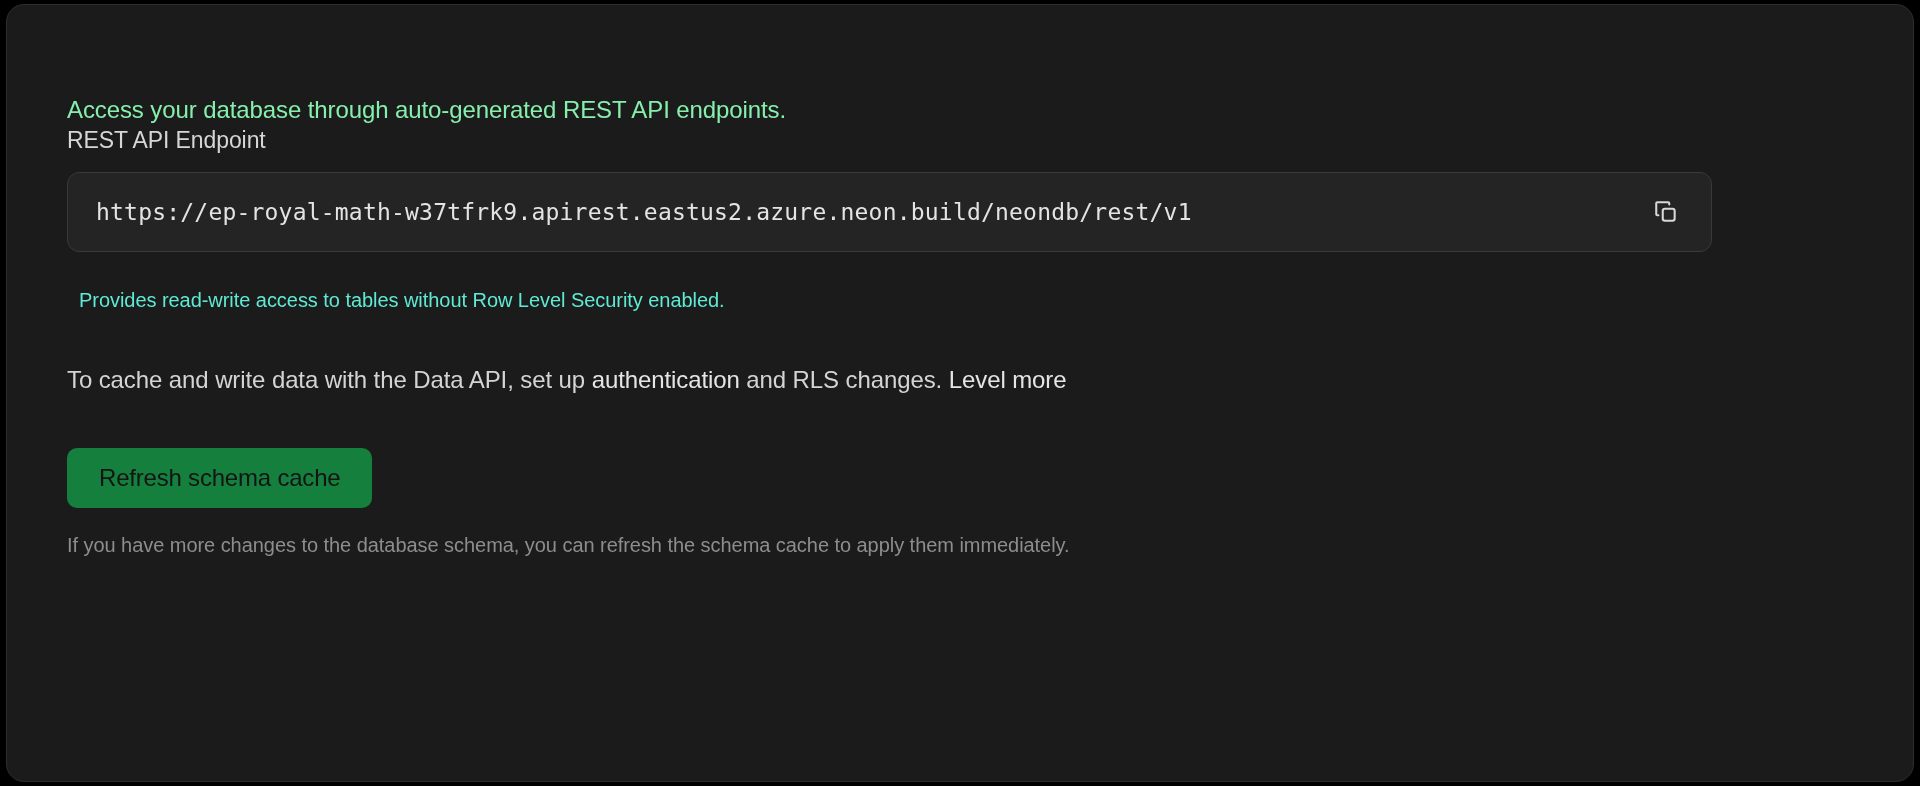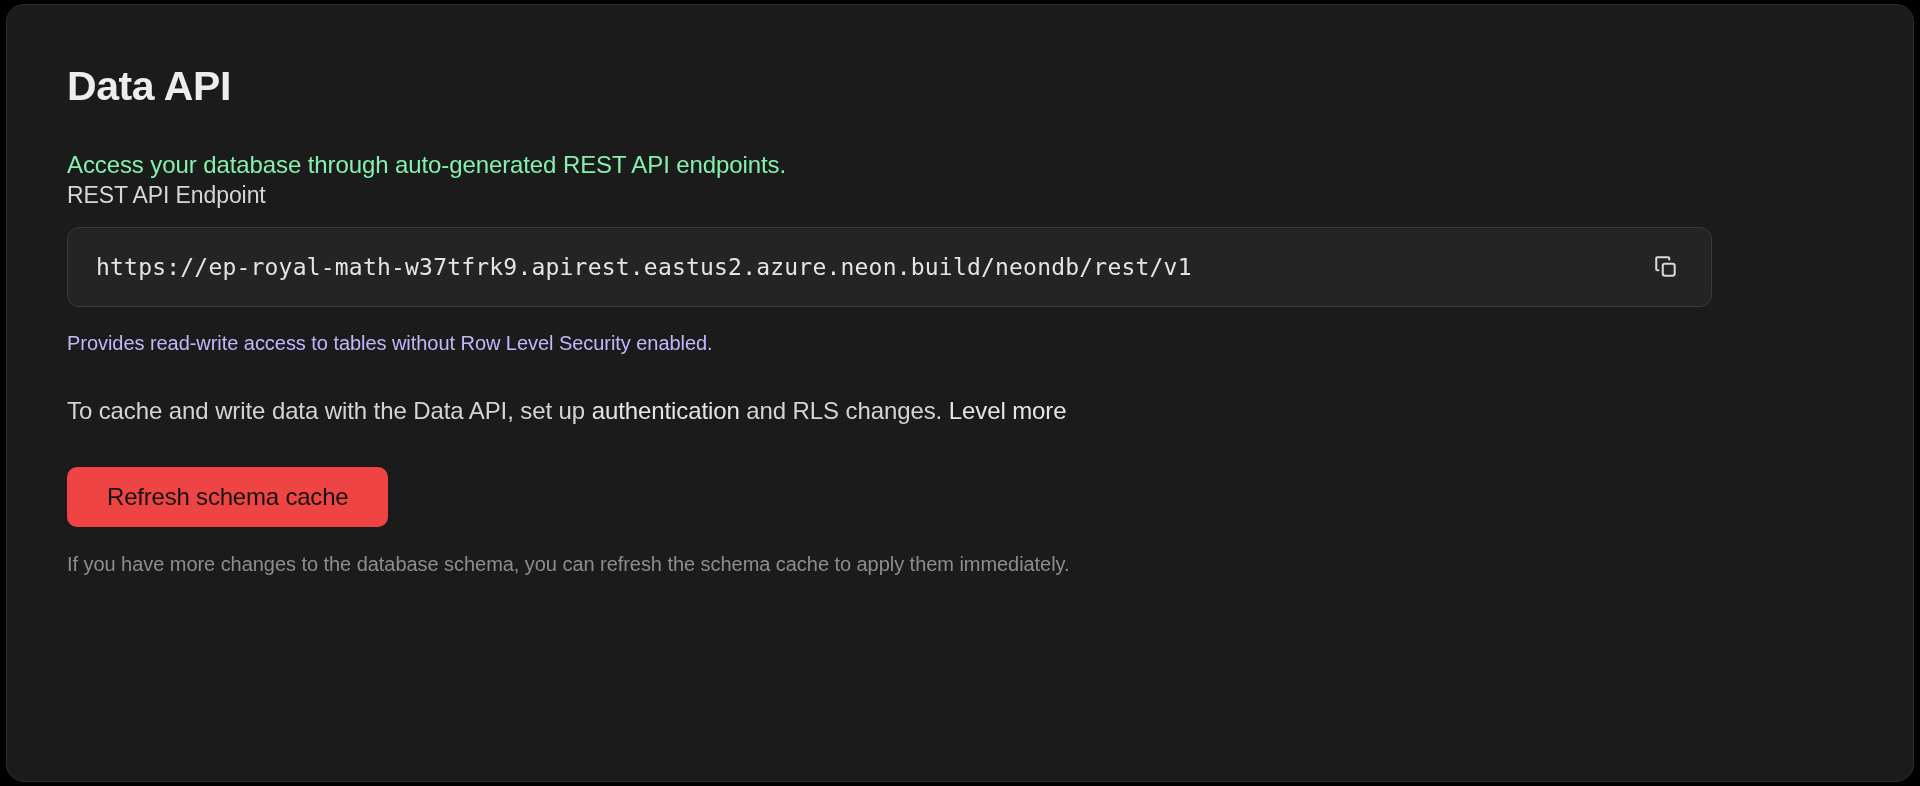--- a/index.html
+++ b/index.html
@@ -110,22 +110,22 @@
     border: none;
     border-radius: 8px;
     cursor: pointer;
     padding: 0;
   }
   .copy-btn svg { display: block; }
 
   
   .helper {
     font-size: 20px;
-    color: #c4b5fd;
-    margin: 0;
+    color: #5eead4;
+    margin: 12px;
     padding-top: 25px;
     letter-spacing: -0.05px;
   }
 
   
   .body-text {
     font-size: 24px;
     color: #d4d4d4;
     margin: 0;
     padding-top: 40px;
@@ -135,24 +135,24 @@
   .body-text a {
     color: #e5e5e5;
     text-decoration: none;
   }
 
   
   .refresh-btn {
     display: inline-flex;
     align-items: center;
     justify-content: center;
-    margin-top: 40px;
+    margin-top: 52px;
     height: 60px;
-    padding: 0 40px;
-    background: #ef4444;
+    padding: 0 32px;
+    background: #15803d;
     color: #141414;
     border: none;
     border-radius: 10px;
     font-family: "Liberation Sans", sans-serif;
     font-size: 24px;
     font-weight: 500;
     letter-spacing: -0.2px;
     cursor: pointer;
   }
 
@@ -166,21 +166,20 @@
   }
 </style>
 </head>
 <body>
 
 <div class="page">
 
   <section class="card">
     <div class="card-inner">
 
-      <h1 class="title">Data API</h1>
 
       <p class="subtitle">Access your database through auto-generated REST API endpoints.</p>
 
       <label class="field-label">REST API Endpoint</label>
 
       <div class="input-wrap">
         <input class="endpoint-value" type="text" readonly="" value="https://ep-royal-math-w37tfrk9.apirest.eastus2.azure.neon.build/neondb/rest/v1" style="">
         <button class="copy-btn" title="Copy">
           <span>
             <svg width="26" height="26" viewBox="0 0 24 24" fill="none" stroke="#d8d8d8" stroke-width="1.9" stroke-linecap="round" stroke-linejoin="round">

